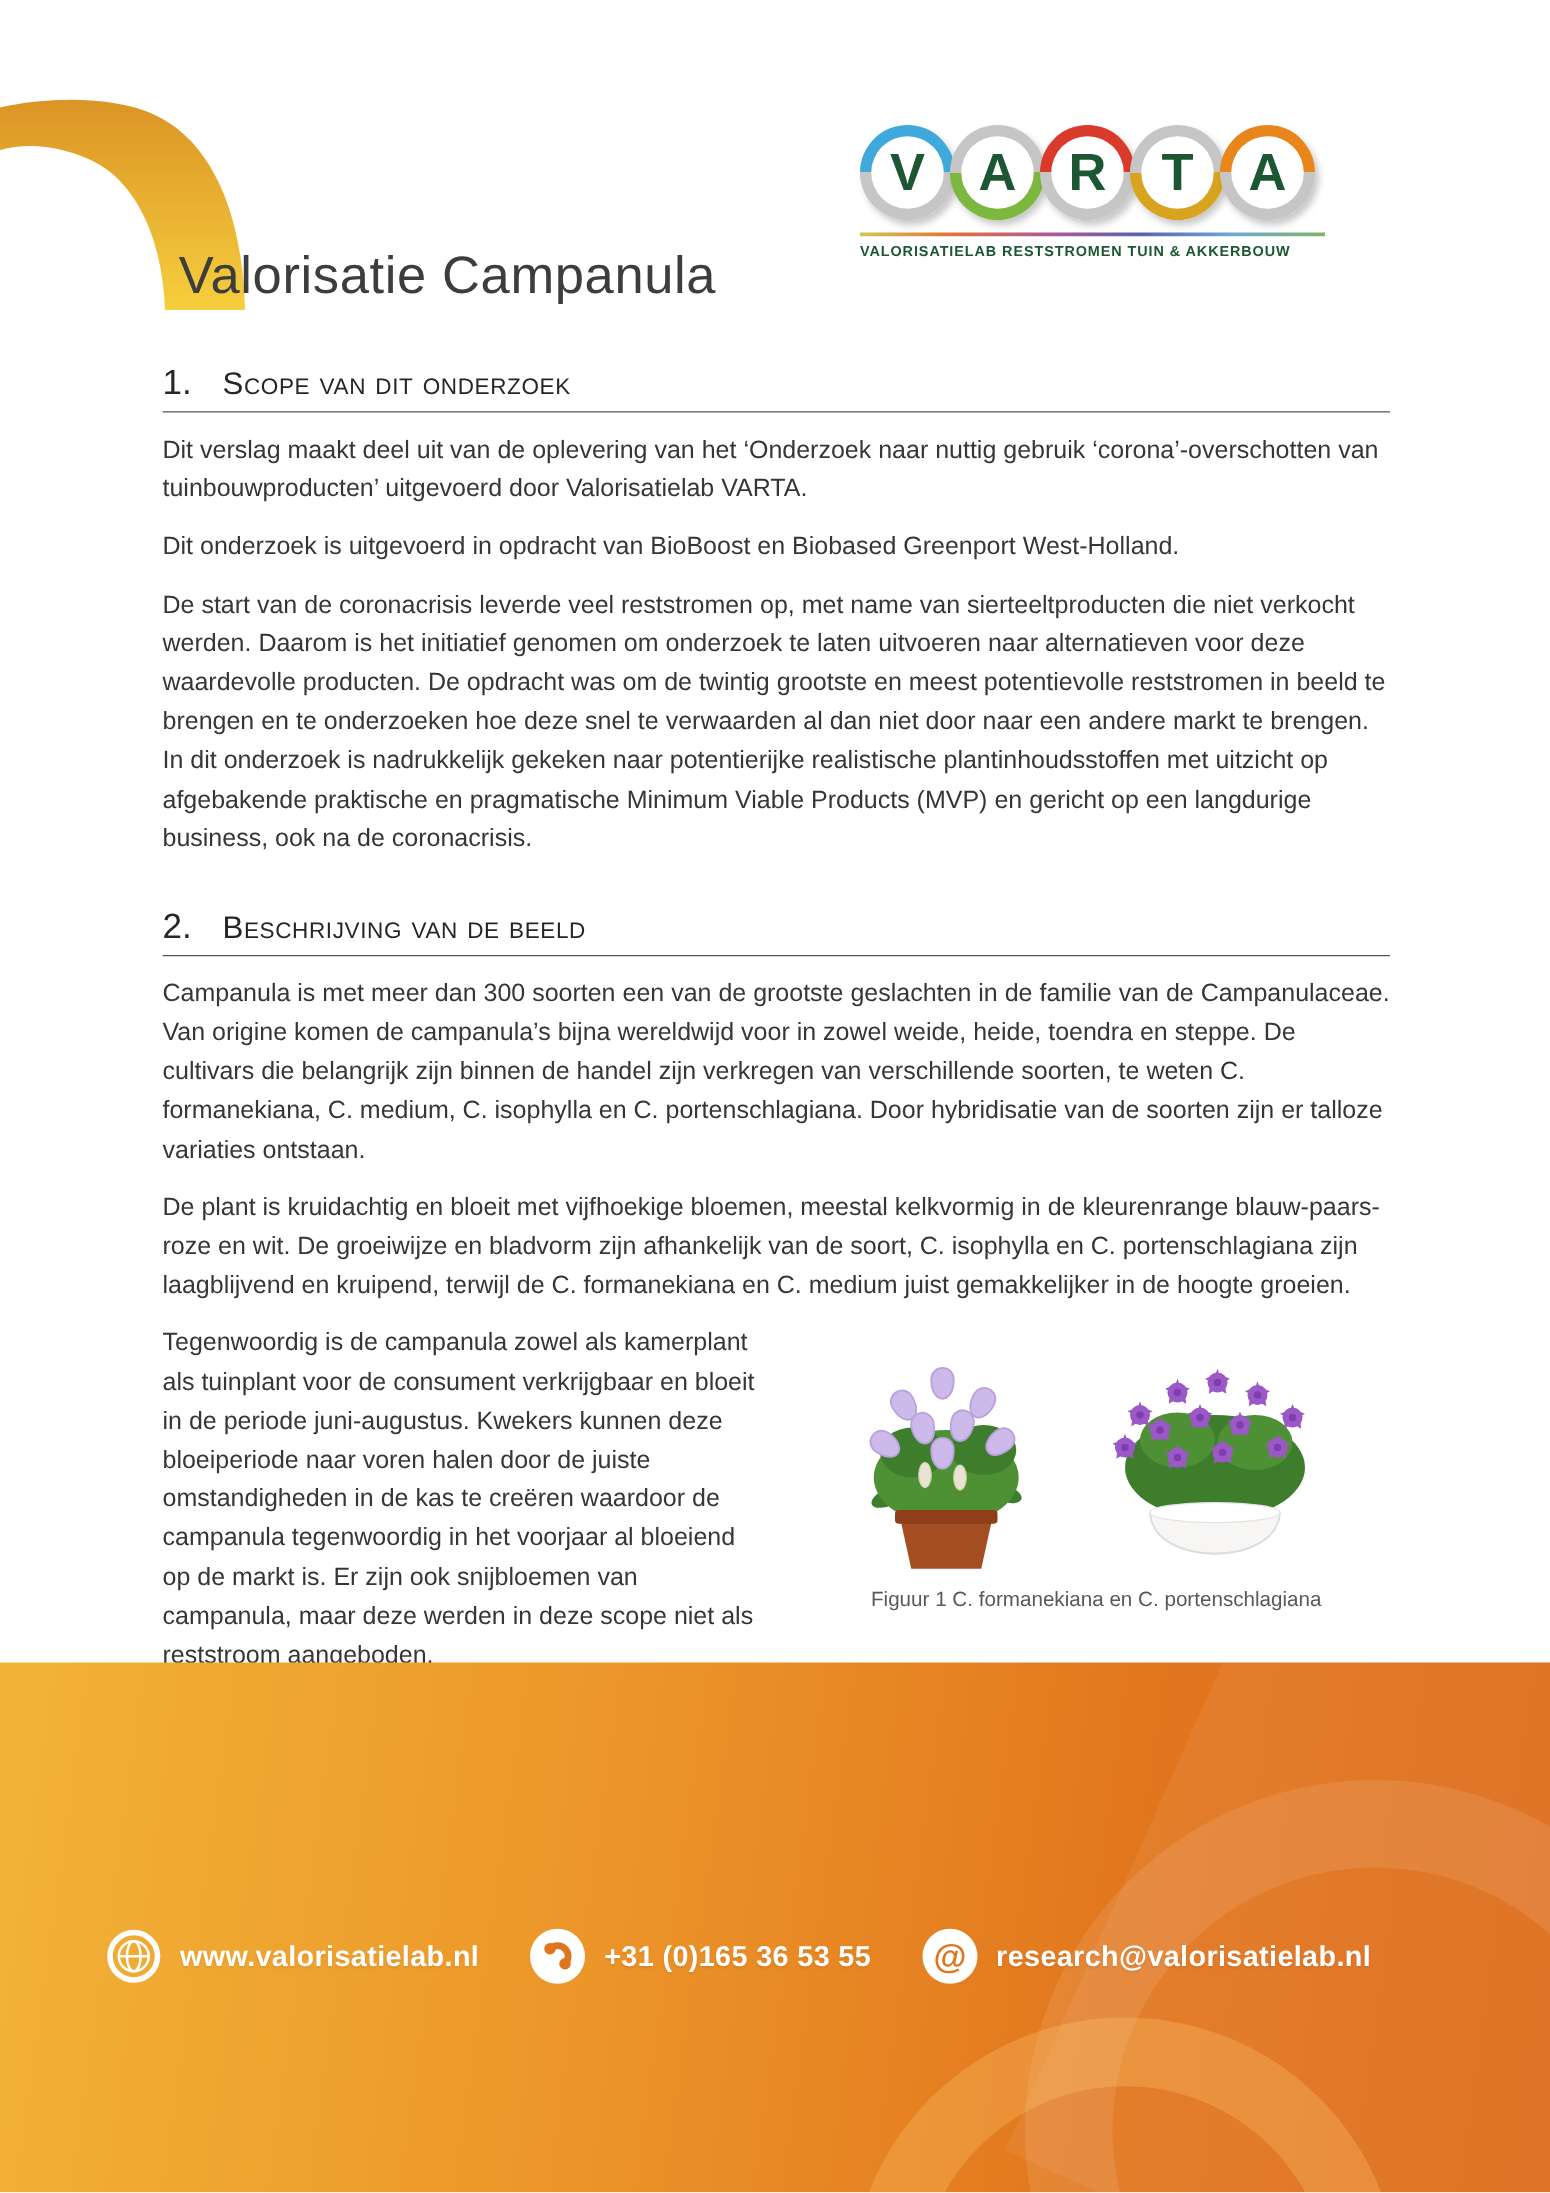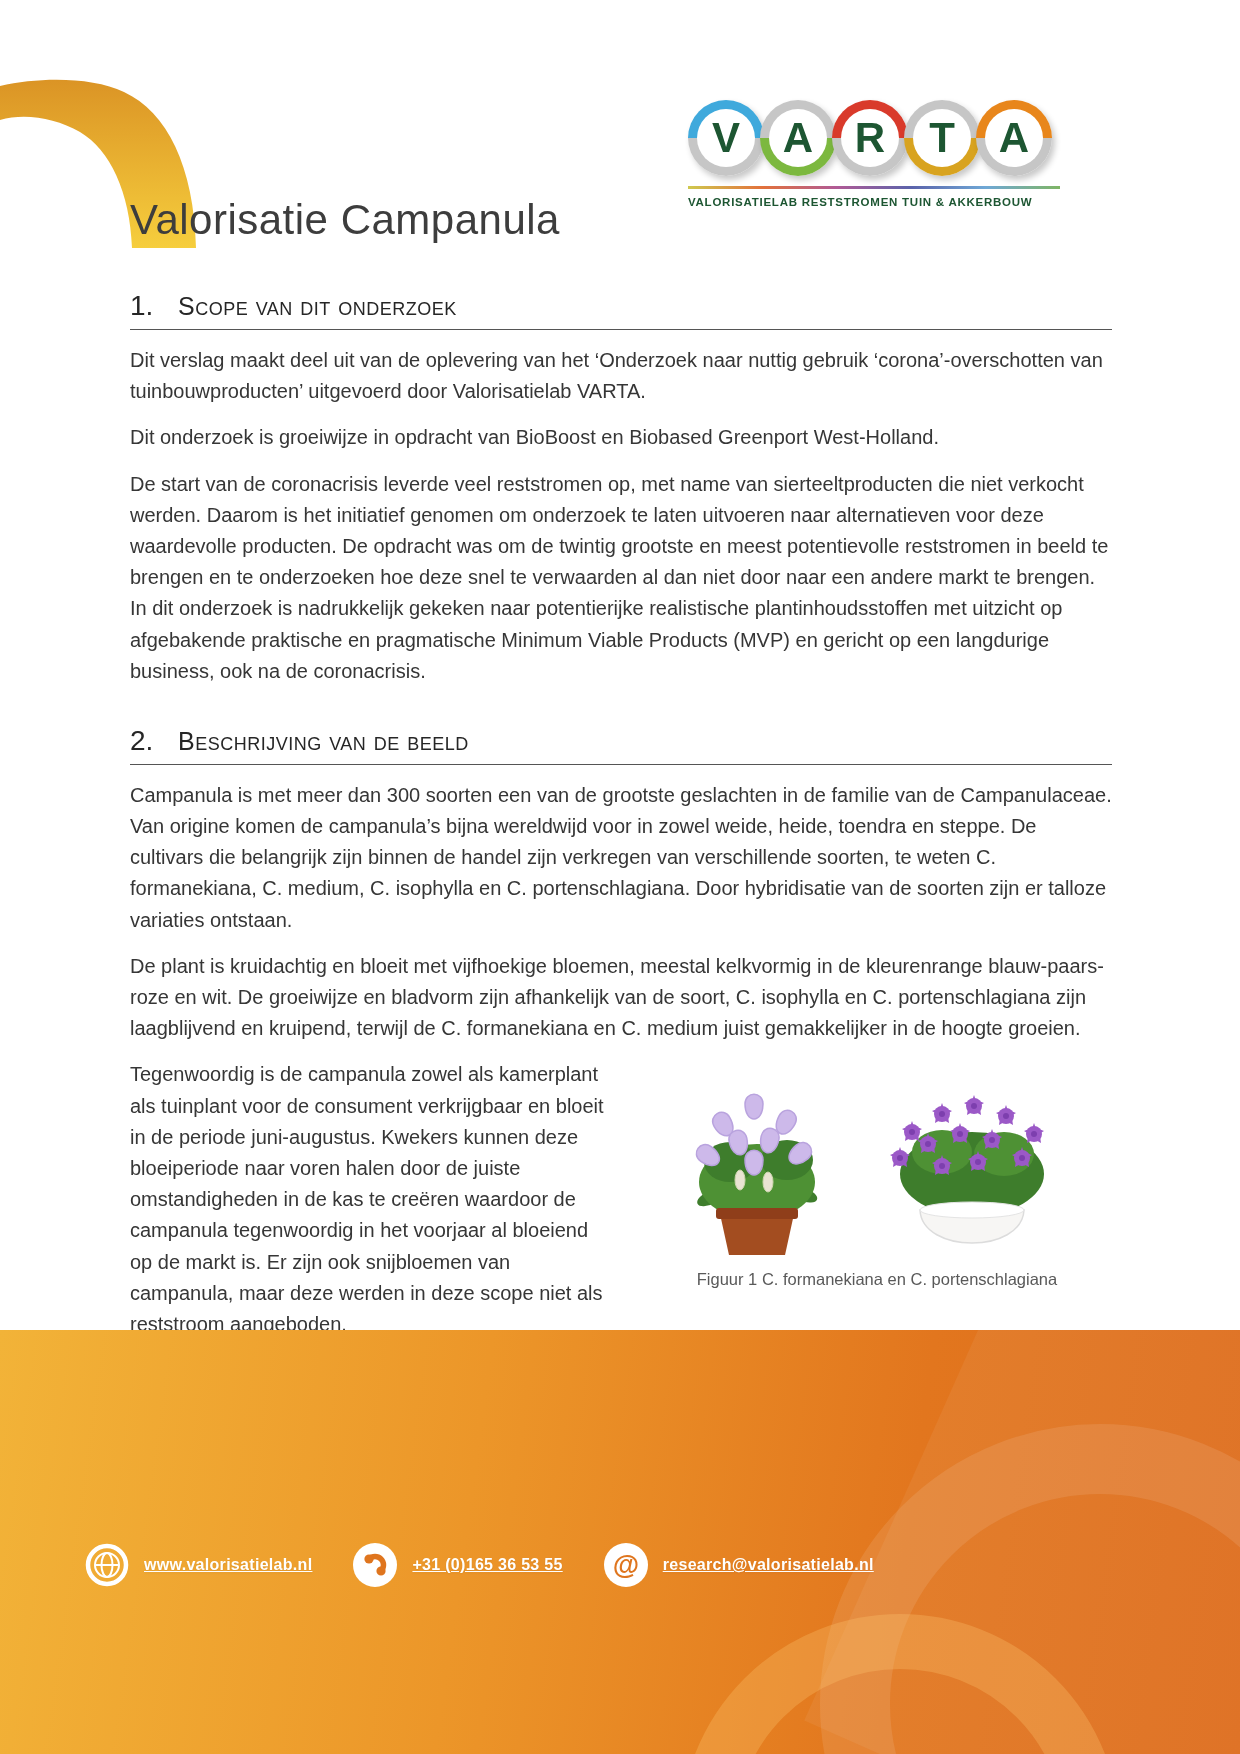--- a/index.html
+++ b/index.html
@@ -9,21 +9,21 @@
     width:1240px; height:1754px;
     margin:0 auto;
     background:#ffffff;
     overflow:hidden;
     font-family:"Liberation Sans", sans-serif;
   }
 
   
   .arc-wrap { position:absolute; left:0; top:0; width:210px; height:250px; }
   .page-title {
-    position:absolute; left:130px; top:196px;
+    position:absolute; left:143px; top:196px;
     font-size:42px; font-weight:400; color:#3d3d3d; letter-spacing:0.5px;
   }
   .logo { position:absolute; left:688px; top:100px; width:372px; }
   .logo-circles { display:flex; align-items:center; }
   .lcircle {
     width:76px; height:76px; border-radius:50%;
     position:relative; flex:0 0 auto;
     box-shadow:3px 4px 6px rgba(0,0,0,0.22);
   }
   .lcircle + .lcircle { margin-left:-4px; }
@@ -82,23 +82,22 @@
   }
   .footer .slab {
     position:absolute; right:-80px; top:-60px; width:420px; height:560px;
     background:rgba(255,255,255,0.06); transform:rotate(24deg);
   }
   .contact-row {
     position:absolute; left:84px; top:212px; display:flex; align-items:center; gap:40px;
   }
   .contact-item { display:flex; align-items:center; gap:14px; }
   .contact-item .label {
-    color:#ffffff; font-weight:700; font-size:16px; letter-spacing:0.3px;
+    color:#ffffff; font-weight:700; font-size:23px; letter-spacing:0.3px;
     text-shadow:0 1px 2px rgba(0,0,0,0.08);
-    text-decoration:underline;
   }
   .cicon { width:46px; height:46px; flex:0 0 auto; }
 </style>
 </head>
 <body>
 
 <div class="page">
 
   <div class="arc-wrap">
     <svg width="210" height="250" viewBox="0 0 210 250">
@@ -139,21 +138,21 @@
 
   <div class="content">
 
     <div class="sec-head" style="margin-top:0;">
       <span class="sec-num">1.</span>
       <span class="sec-title">Scope van dit onderzoek</span>
     </div>
     <hr class="sec-rule">
 
     <p>Dit verslag maakt deel uit van de oplevering van het ‘Onderzoek naar nuttig gebruik ‘corona’-overschotten van tuinbouwproducten’ uitgevoerd door Valorisatielab VARTA.</p>
-    <p>Dit onderzoek is groeiwijze in opdracht van BioBoost en Biobased Greenport West-Holland.</p>
+    <p>Dit onderzoek is uitgevoerd in opdracht van BioBoost en Biobased Greenport West-Holland.</p>
     <p>De start van de coronacrisis leverde veel reststromen op, met name van sierteeltproducten die niet verkocht werden. Daarom is het initiatief genomen om onderzoek te laten uitvoeren naar alternatieven voor deze waardevolle producten. De opdracht was om de twintig grootste en meest potentievolle reststromen in beeld te brengen en te onderzoeken hoe deze snel te verwaarden al dan niet door naar een andere markt te brengen. In dit onderzoek is nadrukkelijk gekeken naar potentierijke realistische plantinhoudsstoffen met uitzicht op afgebakende praktische en pragmatische Minimum Viable Products (MVP) en gericht op een langdurige business, ook na de coronacrisis.</p>
 
     <div class="sec-head" style="margin-top:38px;">
       <span class="sec-num">2.</span>
       <span class="sec-title">Beschrijving van de beeld</span>
     </div>
     <hr class="sec-rule">
 
     <p>Campanula is met meer dan 300 soorten een van de grootste geslachten in de familie van de Campanulaceae. Van origine komen de campanula’s bijna wereldwijd voor in zowel weide, heide, toendra en steppe. De cultivars die belangrijk zijn binnen de handel zijn verkregen van verschillende soorten, te weten C. formanekiana, C. medium, C. isophylla en C. portenschlagiana. Door hybridisatie van de soorten zijn er talloze variaties ontstaan.</p>
     <p>De plant is kruidachtig en bloeit met vijfhoekige bloemen, meestal kelkvormig in de kleurenrange blauw-paars-roze en wit. De groeiwijze en bladvorm zijn afhankelijk van de soort, C. isophylla en C. portenschlagiana zijn laagblijvend en kruipend, terwijl de C. formanekiana en C. medium juist gemakkelijker in de hoogte groeien.</p>

